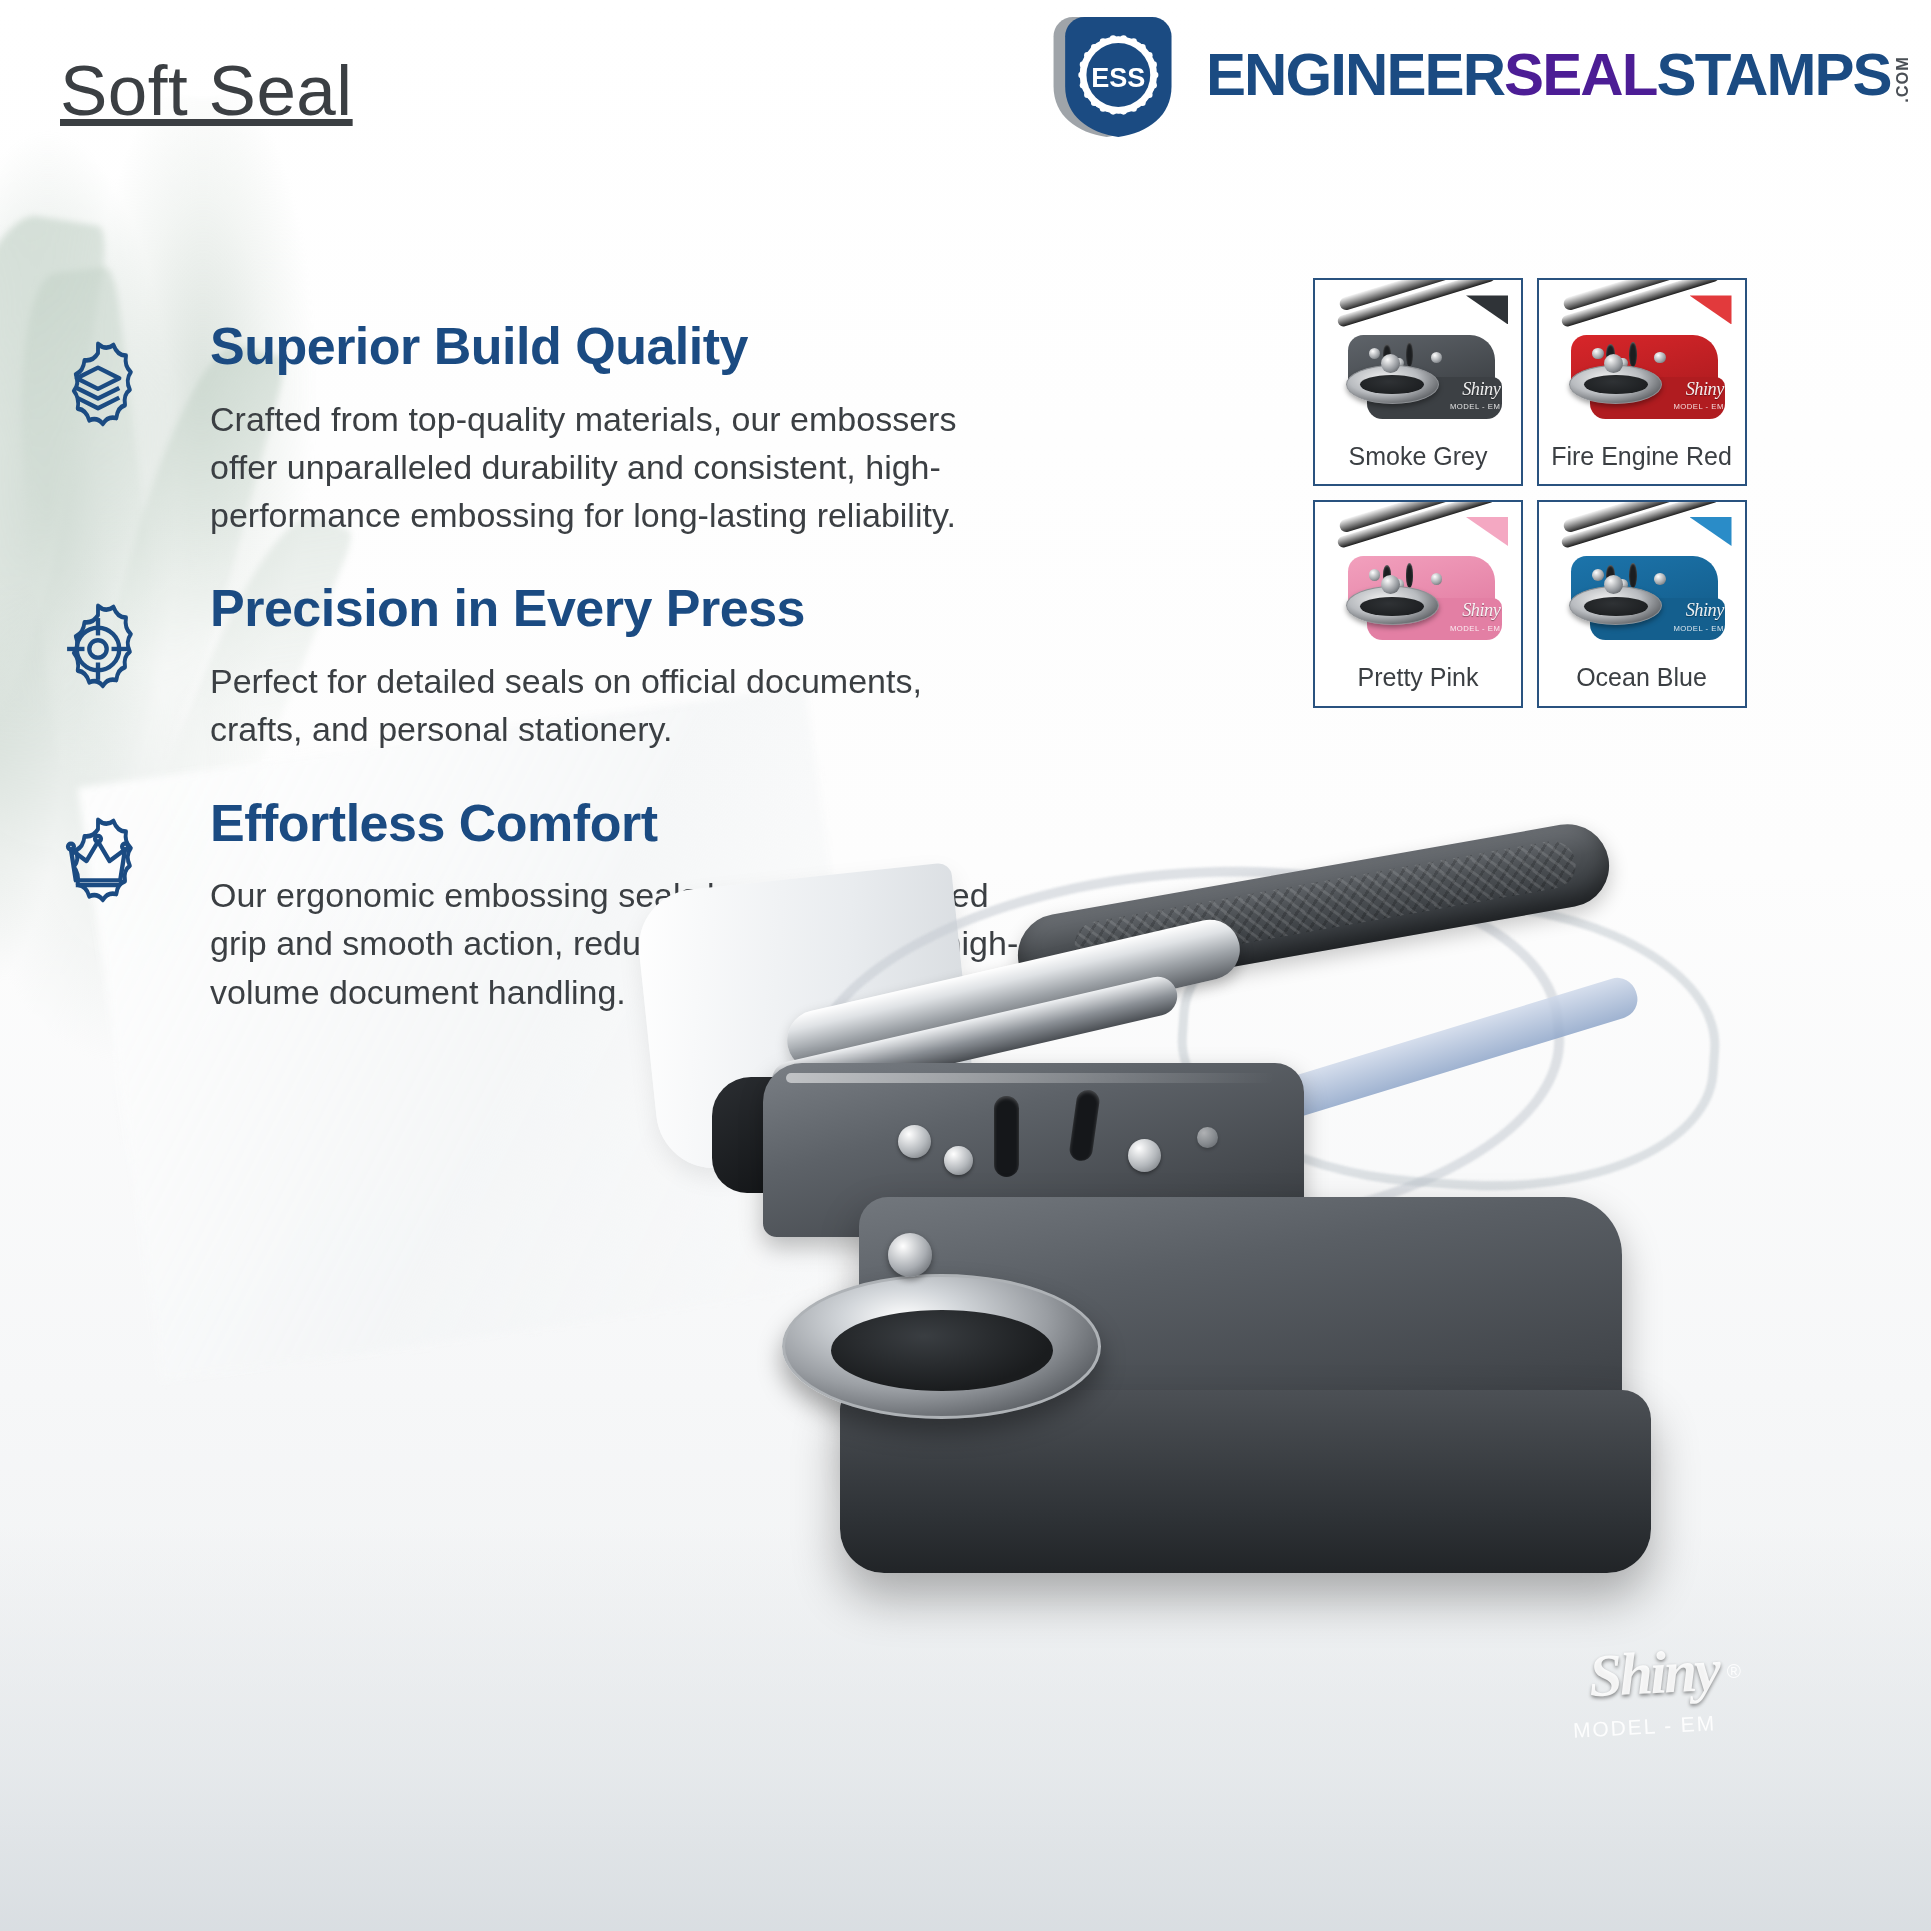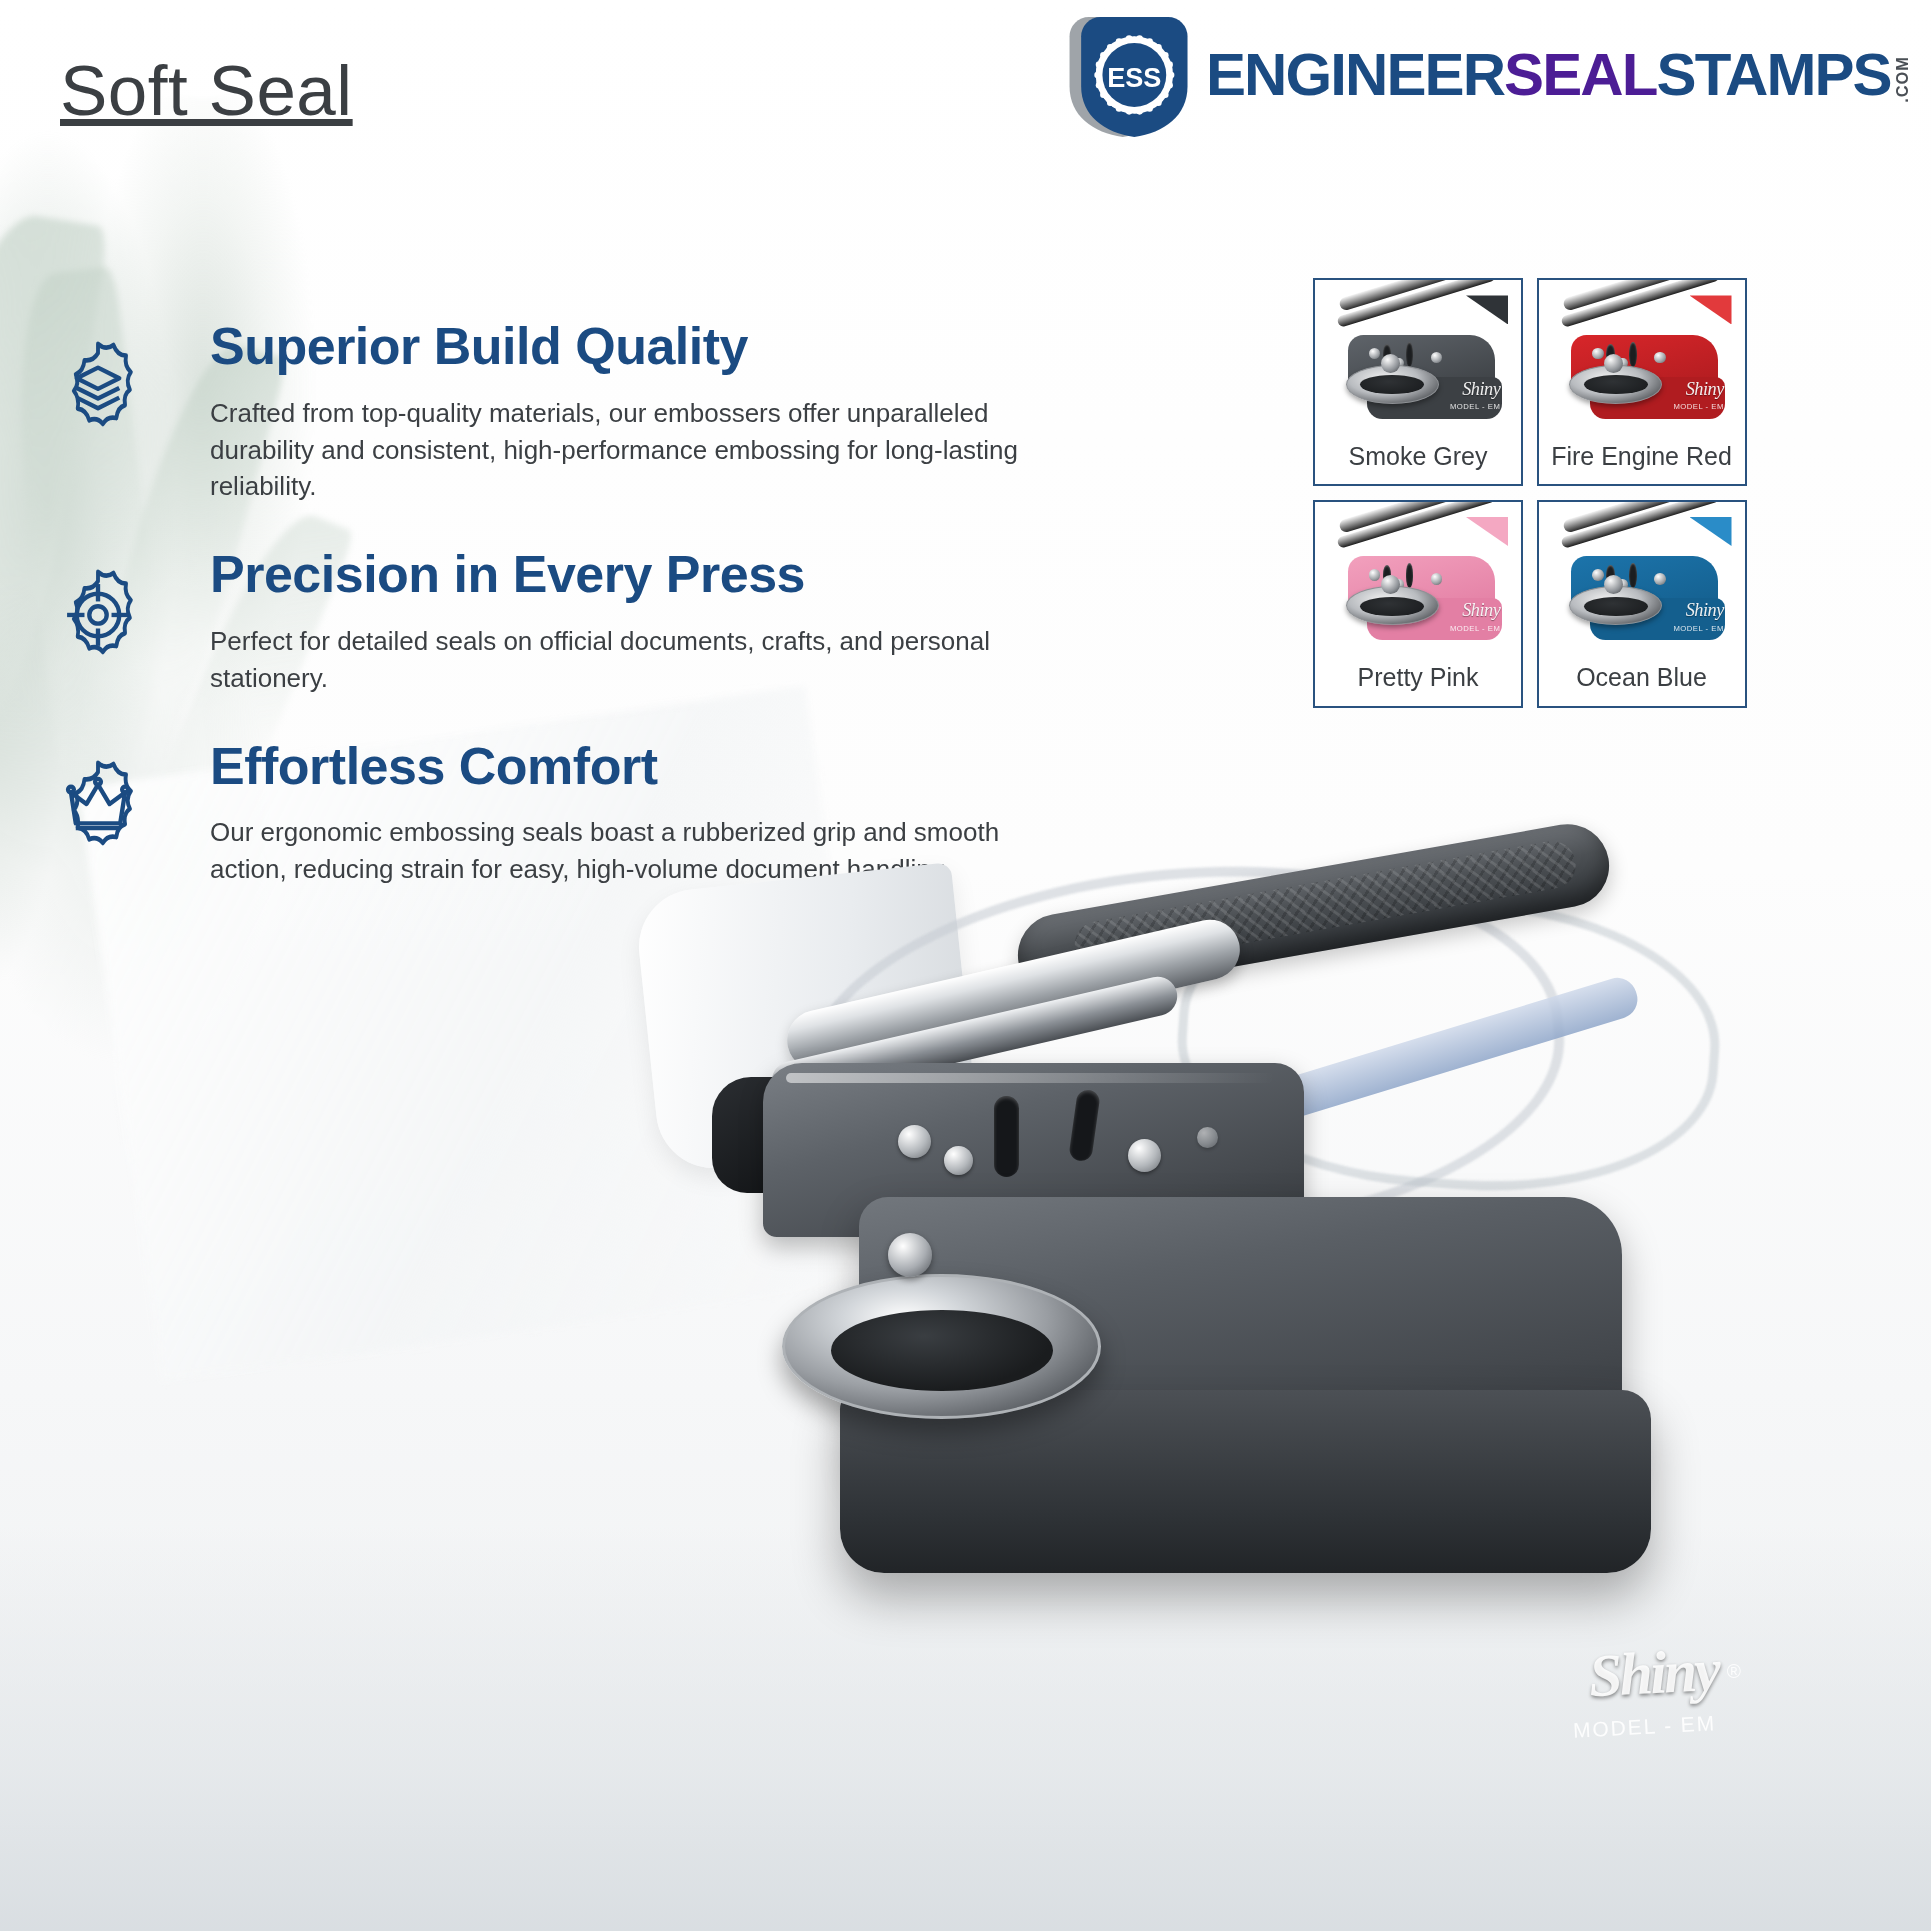--- a/index.html
+++ b/index.html
@@ -57,42 +57,42 @@
   }
   .features{
     position:absolute; left:60px; top:131px;
     font-size:133px; font-weight:bold; color:#1b4b82; letter-spacing:-1px;
   }
 
   
   .logo{ position:absolute; right:21px; top:17.4px; display:flex; align-items:center; height:116px; }
   .logo-shield{ position:relative; width:147px; height:124px; flex:0 0 auto; }
   .logo-wordmark{
-    display:flex; align-items:flex-end; margin-left:3px;
+    display:flex; align-items:flex-end; margin-left:19px;
     font-weight:bold; font-size:60px; letter-spacing:-1.9px; line-height:1;
   }
   .w-eng{ color:#1b4b82; }
   .w-seal{ color:#4c1d95; }
   .w-stamps{ color:#1b4b82; }
   .w-dotcom{
     color:#4a4f55; font-size:16.4px; font-weight:bold; letter-spacing:1px;
     writing-mode:vertical-rl; transform:rotate(180deg);
     margin-left:2.9px; margin-bottom:2.9px;
   }
 
   
   .features-list{ position:absolute; left:0; top:319px; width:1023px; }
   .feature{ position:relative; padding-left:210px; margin-bottom:42px; }
   .feature .badge{ position:absolute; left:41px; top:9.7px; width:114px; height:114px; }
   .feature h2{
     font-size:52px; font-weight:bold; color:#1b4b82;
     letter-spacing:-0.5px; margin-bottom:21px; line-height:1.05;
   }
   .feature p{
-    font-size:26px; font-weight:300; color:#3b3f43; line-height:1.42;
+    font-size:34px; font-weight:300; color:#3b3f43; line-height:1.42;
     max-width:850px;
   }
 
   
   .swatches{
     position:absolute; left:1313px; top:278px;
     width:560px;
     display:grid; grid-template-columns:210px 210px; gap:13.5px;
   }
   .swatch{

